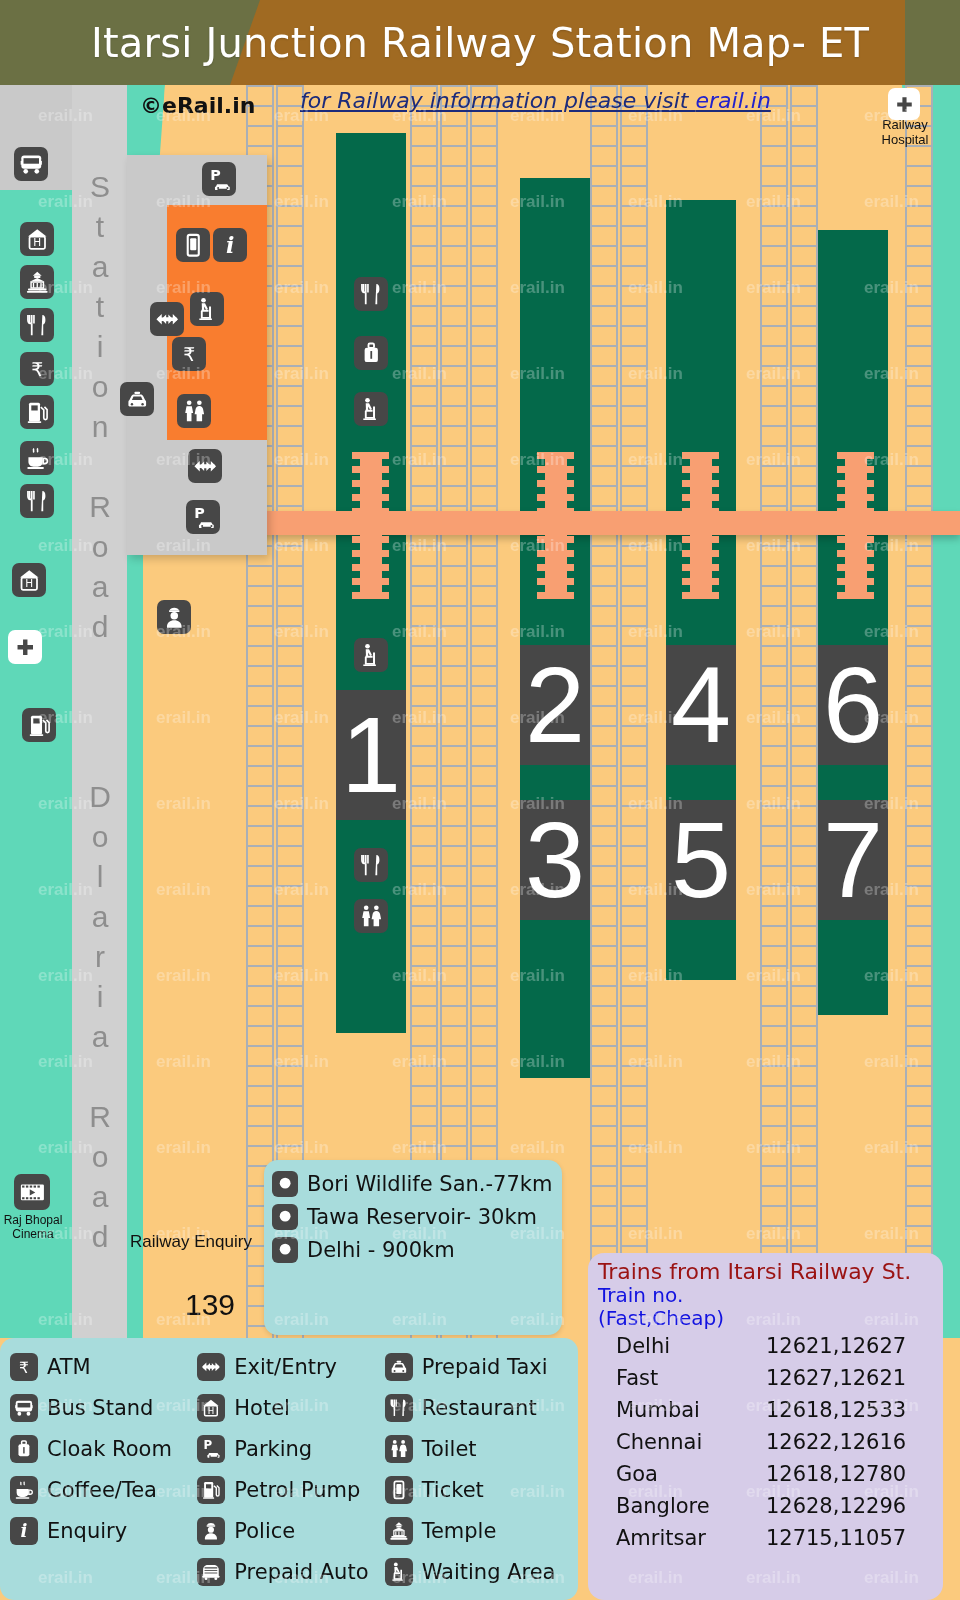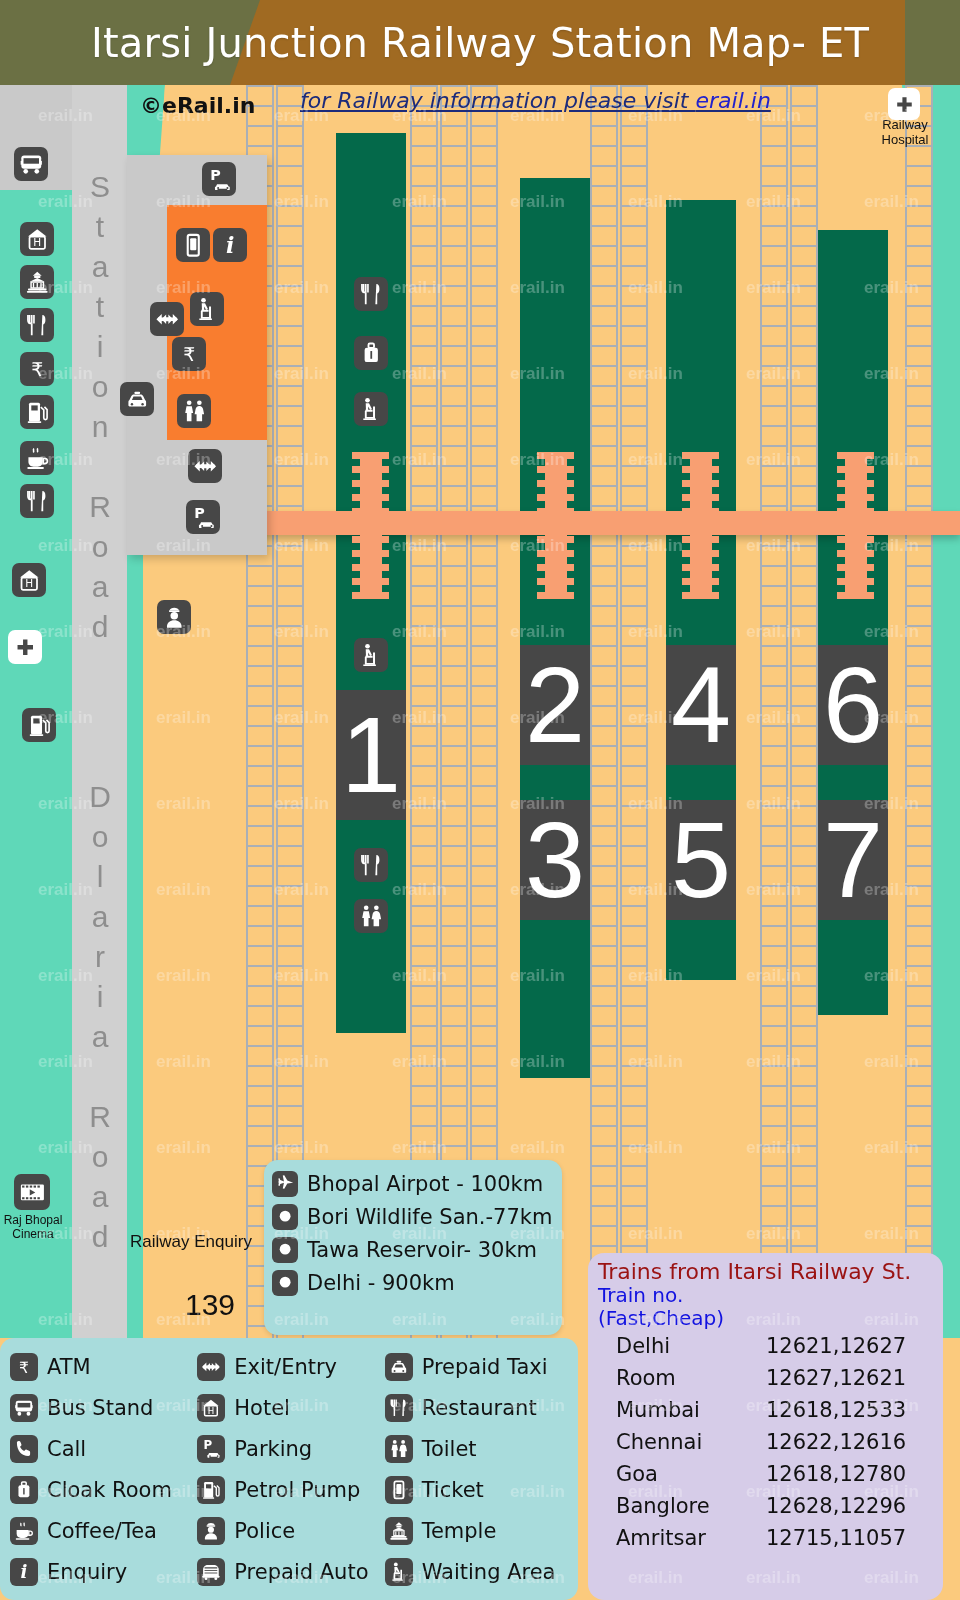--- a/index.html
+++ b/index.html
@@ -633,28 +633,20 @@
       <div>Raj Bhopal</div>
       <div>Cinema</div>
     </div>
   <div class="enq-label">Railway Enquiry</div>
   <div class="enq-num">139</div>
 
   <div class="dist-box" id="dist-box">
       <div class="dist-row">
         <div class="ic">
           <svg viewBox="0 0 24 24" width="78%" height="78%" fill="#fff">
-            <path d="M21.5 11.6 14.6 9 11 2.6 9.2 3l1.4 7-4.4-1.6-.7-2.3-1.5.4.5 3.1-.6 1.1.6 1.1-.5 3.1 1.5.4.7-2.3 4.4-1.6-1.4 7 1.8.4 3.6-6.4z"></path>
-          </svg>
-        </div>
-        <span>Bhopal Airpot - 100km</span>
-      </div>
-      <div class="dist-row">
-        <div class="ic">
-          <svg viewBox="0 0 24 24" width="78%" height="78%" fill="#fff">
             <circle cx="12" cy="12" r="6.4"></circle>
           </svg>
         </div>
         <span>Bori Wildlife San.-77km</span>
       </div>
       <div class="dist-row">
         <div class="ic">
           <svg viewBox="0 0 24 24" width="78%" height="78%" fill="#fff">
             <circle cx="12" cy="12" r="6.4"></circle>
           </svg>
@@ -678,21 +670,21 @@
         <div>Train no.</div>
         <div>(Fast,Cheap)</div>
       </div>
     </div>
     <div id="tr-rows">
         <div class="tr-row">
           <div class="c1">Delhi</div>
           <div class="c2">12621,12627</div>
         </div>
         <div class="tr-row">
-          <div class="c1">Room</div>
+          <div class="c1">Fast</div>
           <div class="c2">12627,12621</div>
         </div>
         <div class="tr-row">
           <div class="c1">Mumbai</div>
           <div class="c2">12618,12533</div>
         </div>
         <div class="tr-row">
           <div class="c1">Chennai</div>
           <div class="c2">12622,12616</div>
         </div>
@@ -726,28 +718,20 @@
             <svg viewBox="0 0 24 24" width="78%" height="78%" fill="#fff">
               <rect x="3" y="4" width="18" height="12" rx="2.5"></rect>
               <rect x="5" y="6.5" width="14" height="5" fill="#474747"></rect>
               <circle cx="7" cy="18.4" r="2.1"></circle>
               <circle cx="17" cy="18.4" r="2.1"></circle>
               <rect x="2.4" y="9" width="1.6" height="3.4"></rect>
               <rect x="20" y="9" width="1.6" height="3.4"></rect>
             </svg>
           </div>
           <span>Bus Stand</span>
-        </div>
-        <div class="lg-row">
-          <div class="ic">
-            <svg viewBox="0 0 24 24" width="78%" height="78%" fill="#fff">
-              <path d="M6.6 3.2c.8 0 1.3.4 1.6 1.2l1 2.6c.3.8.1 1.4-.5 1.9l-1 .8c.9 2 2.6 3.7 4.6 4.7l.8-1c.5-.6 1.1-.8 1.9-.5l2.6 1c.8.3 1.2.8 1.2 1.6v2.3c0 1.1-.8 1.9-2 1.9C9.6 19.7 4.3 14.4 4.3 5.2c0-1.2.8-2 1.9-2z"></path>
-            </svg>
-          </div>
-          <span>Call</span>
         </div>
         <div class="lg-row">
           <div class="ic">
             <svg viewBox="0 0 24 24" width="78%" height="78%" fill="#fff">
               <rect x="6" y="7" width="12" height="13" rx="2"></rect>
               <rect x="9.5" y="3.2" width="5" height="4" rx="1.2" fill="none" stroke="#fff" stroke-width="1.7"></rect>
               <rect x="11.2" y="10" width="1.6" height="7" fill="#474747"></rect>
             </svg>
           </div>
           <span>Cloak Room</span>

